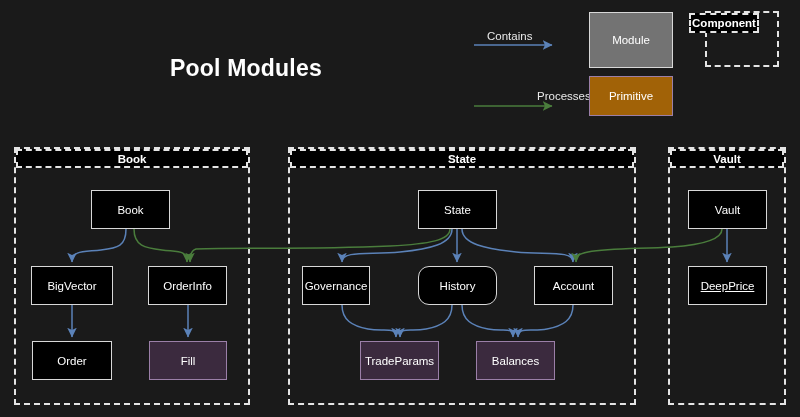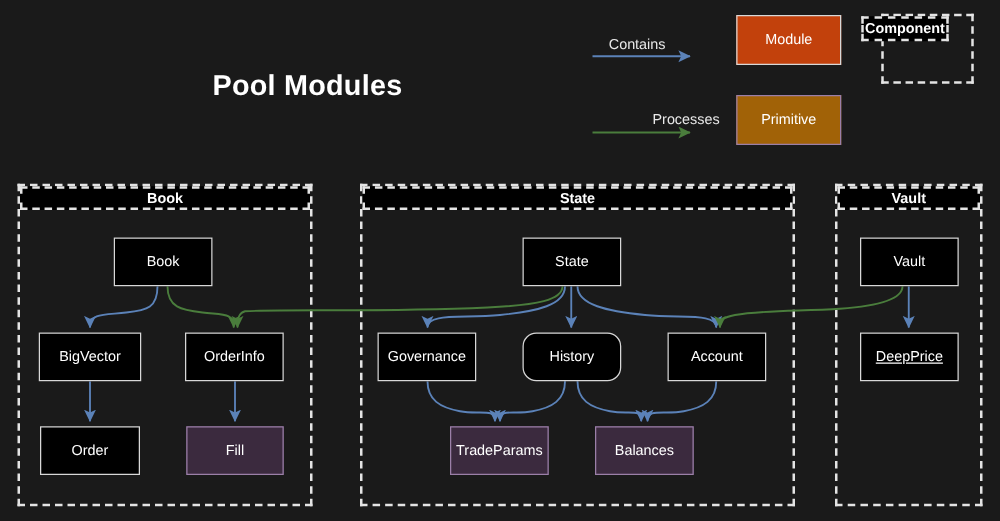--- a/index.html
+++ b/index.html
@@ -26,35 +26,35 @@
 
   
   .legend-label{
     position:absolute;
     font-size:11.5px;
     color:#e9e9e9;
     white-space:nowrap;
     text-align:center;
   }
   #legend-contains-label{left:487px; top:30px;}
-  #legend-processes-label{left:486px; top:90px;padding-left:36px;}
+  #legend-processes-label{left:501px; top:90px;padding-left:36px;}
 
   .legend-box{
     position:absolute;
     box-sizing:border-box;
     display:flex;
     align-items:center;
     justify-content:center;
     font-size:11.5px;
     color:#ffffff;
     white-space:nowrap;
   }
   #legend-module-box{
-    left:589px; top:12px; width:84px; height:40px;
-    background:#c2410c; border:1.6px solid #d8d8d8;
+    left:589px; top:12px; width:84px; height:56px;
+    background:#737373; border:1.6px solid #d8d8d8;
   }
   #legend-primitive-box{
     left:589px; top:76px; width:84px; height:40px;
     background:#a16207; border:1.4px solid #9b7fa8;
   }
 
   #legend-component-outer{
     position:absolute;
     left:705px; top:11px; width:74px; height:56px;
     box-sizing:border-box;
@@ -112,21 +112,21 @@
   .node.module{ background:#000000; border:1.6px solid #d8d8d8; }
   .node.primitive{ background:#3b2a3e; border:1.4px solid #9b7fa8; }
 
   #node-book      {left:91px;  top:190px; width:79px; height:39px;}
   #node-bigvector {left:31px;  top:266px; width:82px; height:39px;}
   #node-orderinfo {left:148px; top:266px; width:79px; height:39px;}
   #node-order     {left:32px;  top:341px; width:80px; height:39px;}
   #node-fill      {left:149px; top:341px; width:78px; height:39px;}
 
   #node-state      {left:418px; top:190px; width:79px; height:39px;}
-  #node-governance {left:302px; top:266px; width:79px; height:39px;text-align:right;}
+  #node-governance {left:302px; top:266px; width:68px; height:39px;text-align:right;}
   #node-history    {left:418px; top:266px; width:79px; height:39px;border-radius:11px;}
   #node-account    {left:534px; top:266px; width:79px; height:39px;}
   #node-tradeparams{left:360px; top:341px; width:79px; height:39px;}
   #node-balances   {left:476px; top:341px; width:79px; height:39px;}
 
   #node-vault     {left:688px; top:190px; width:79px; height:39px;}
   #node-deepprice {left:688px; top:266px; width:79px; height:39px;text-decoration:underline;}
 
   
   #edges{position:absolute;left:0;top:0;width:800px;height:417px;z-index:3;pointer-events:none;}

